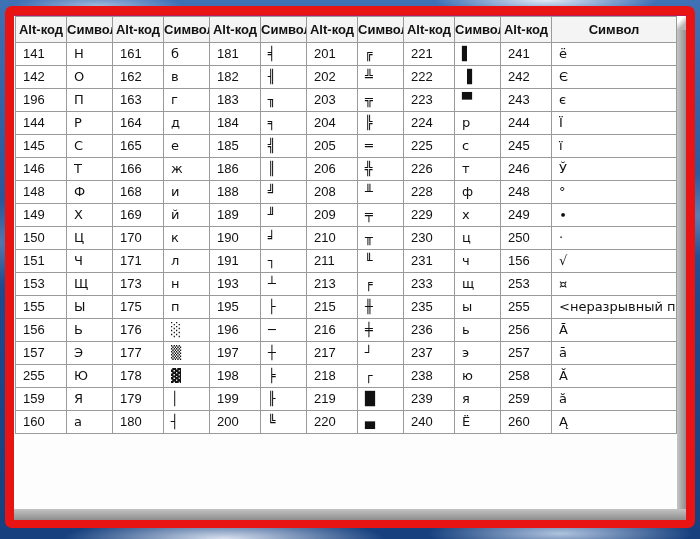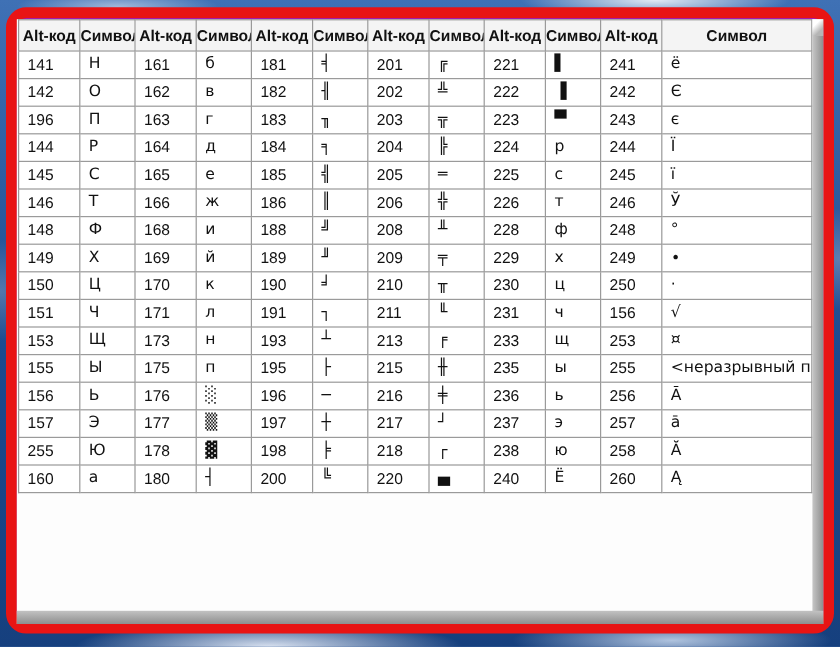--- a/index.html
+++ b/index.html
@@ -11,22 +11,22 @@
       radial-gradient(ellipse 160px 24px at 78% 0%, rgba(255,255,255,.85), transparent 70%),
       radial-gradient(ellipse 120px 18px at 14% 1%, rgba(255,255,255,.5), transparent 70%),
       radial-gradient(ellipse 230px 32px at 32% 100%, rgba(238,243,252,.9), transparent 70%),
       radial-gradient(ellipse 190px 28px at 80% 99%, rgba(214,228,246,.8), transparent 70%),
       radial-gradient(ellipse 80px 60px at 0% 45%, rgba(255,255,255,.22), transparent 70%),
       radial-gradient(ellipse 80px 60px at 100% 40%, rgba(255,255,255,.25), transparent 70%),
       linear-gradient(180deg,#3f71b5 0%,#1c4a8e 55%,#16407e 100%);
   }
   .frame{
     position:absolute;left:5px;top:6px;width:690px;height:522px;
-    box-sizing:border-box;border:9px solid #e81414;border-radius:17px;
-    background:#a21caf;
+    box-sizing:border-box;border:9px solid #e81414;border-radius:7px;
+    background:#be185d;
   }
   .panel{position:relative;width:100%;height:100%;background:#fdfdfd;}
   .strip-right{
     position:absolute;top:0;right:0;width:9px;height:100%;
     background:linear-gradient(90deg,#c6c6c6,#8e8e8e);
   }
   .strip-right:before{
     content:"";position:absolute;top:0;left:0;width:9px;height:14px;
     background:linear-gradient(135deg,#ffffff 30%,#b5b5b5 70%);
   }
@@ -296,20 +296,34 @@
             <td>198</td>
             <td class="sym">╞</td>
             <td>218</td>
             <td class="sym">┌</td>
             <td>238</td>
             <td class="sym">ю</td>
             <td>258</td>
             <td class="sym">Ă</td>
           </tr>
           <tr>
+            <td>159</td>
+            <td class="sym">Я</td>
+            <td>179</td>
+            <td class="sym">│</td>
+            <td>199</td>
+            <td class="sym">╟</td>
+            <td>219</td>
+            <td class="sym">█</td>
+            <td>239</td>
+            <td class="sym">я</td>
+            <td>259</td>
+            <td class="sym">ă</td>
+          </tr>
+          <tr>
             <td>160</td>
             <td class="sym">а</td>
             <td>180</td>
             <td class="sym">┤</td>
             <td>200</td>
             <td class="sym">╚</td>
             <td>220</td>
             <td class="sym">▄</td>
             <td>240</td>
             <td class="sym">Ё</td>

